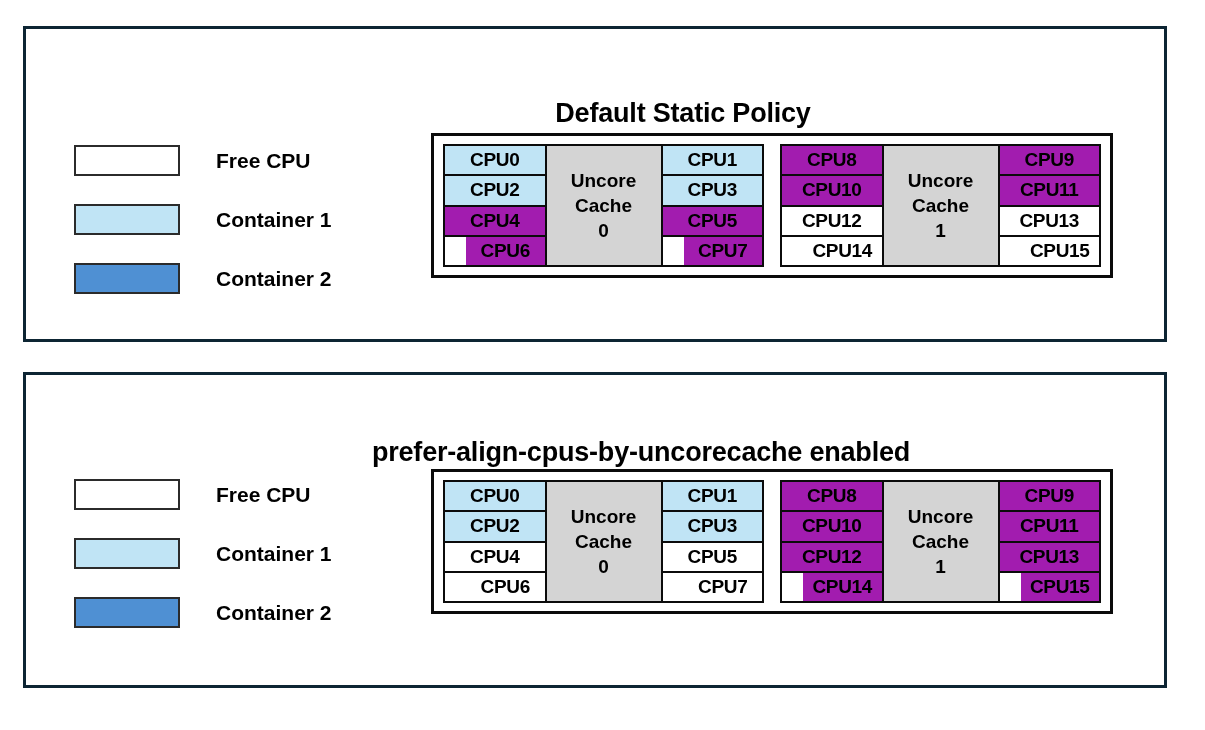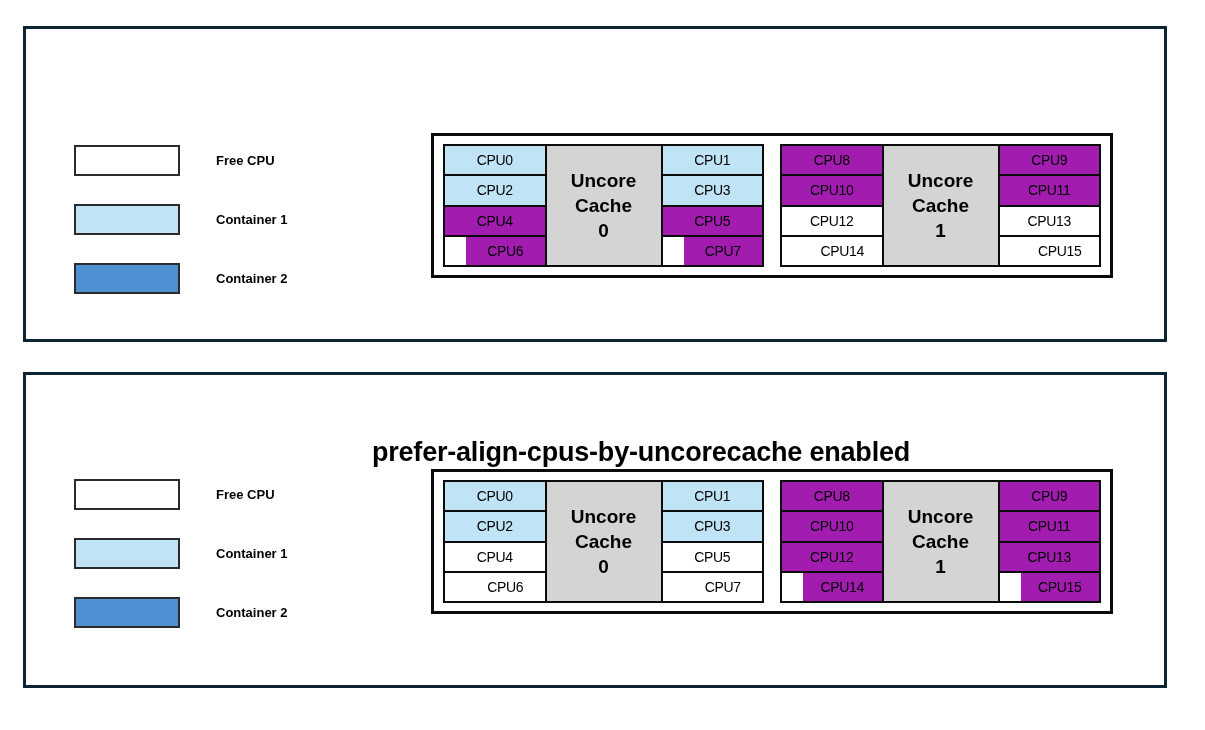--- a/index.html
+++ b/index.html
@@ -69,21 +69,21 @@
   }
   .legend-swatch {
     width: 106px;
     height: 31px;
     border: 2px solid #2b2b2b;
     box-sizing: border-box;
     flex: 0 0 auto;
   }
   .legend-label {
     margin-left: 36px;
-    font-size: 13px;
+    font-size: 21px;
     font-weight: bold;
     color: #000000;
     white-space: nowrap;
   }
 
   
   .diagram {
     position: absolute;
     border: 3px solid #0b0b0b;
     box-sizing: border-box;
@@ -106,22 +106,22 @@
     display: flex;
     flex-direction: column;
     flex: 1 1 0;
     min-width: 0;
   }
   .cpu-cell {
     flex: 1 1 0;
     display: flex;
     align-items: center;
     justify-content: center;
-    font-size: 14px;
-    font-weight: normal;
+    font-size: 19px;
+    font-weight: bold;
     color: #000000;
     border-bottom: 2px solid #0b0b0b;
     box-sizing: border-box;
     letter-spacing: -0.3px;
   }
   .cpu-cell:last-child { border-bottom: none; margin-left: 21px; }
 
   .cpu-free { background: #ffffff; }
   .cpu-c1   { background: #c0e4f5; }
   .cpu-c2   { background: #a21caf; }
@@ -142,20 +142,21 @@
     line-height: 1.32;
     text-align: left;
   }
 </style>
 </head>
 <body>
 
 <div class="page">
 
   <section class="panel panel-top">
+    <h2 class="panel-title">Default Static Policy</h2>
 
     <div class="legend">
       <div class="legend-row">
         <span class="legend-swatch" style="background:#ffffff"></span>
         <span class="legend-label">Free CPU</span>
       </div>
       <div class="legend-row">
         <span class="legend-swatch" style="background:#c0e4f5"></span>
         <span class="legend-label">Container 1</span>
       </div>

